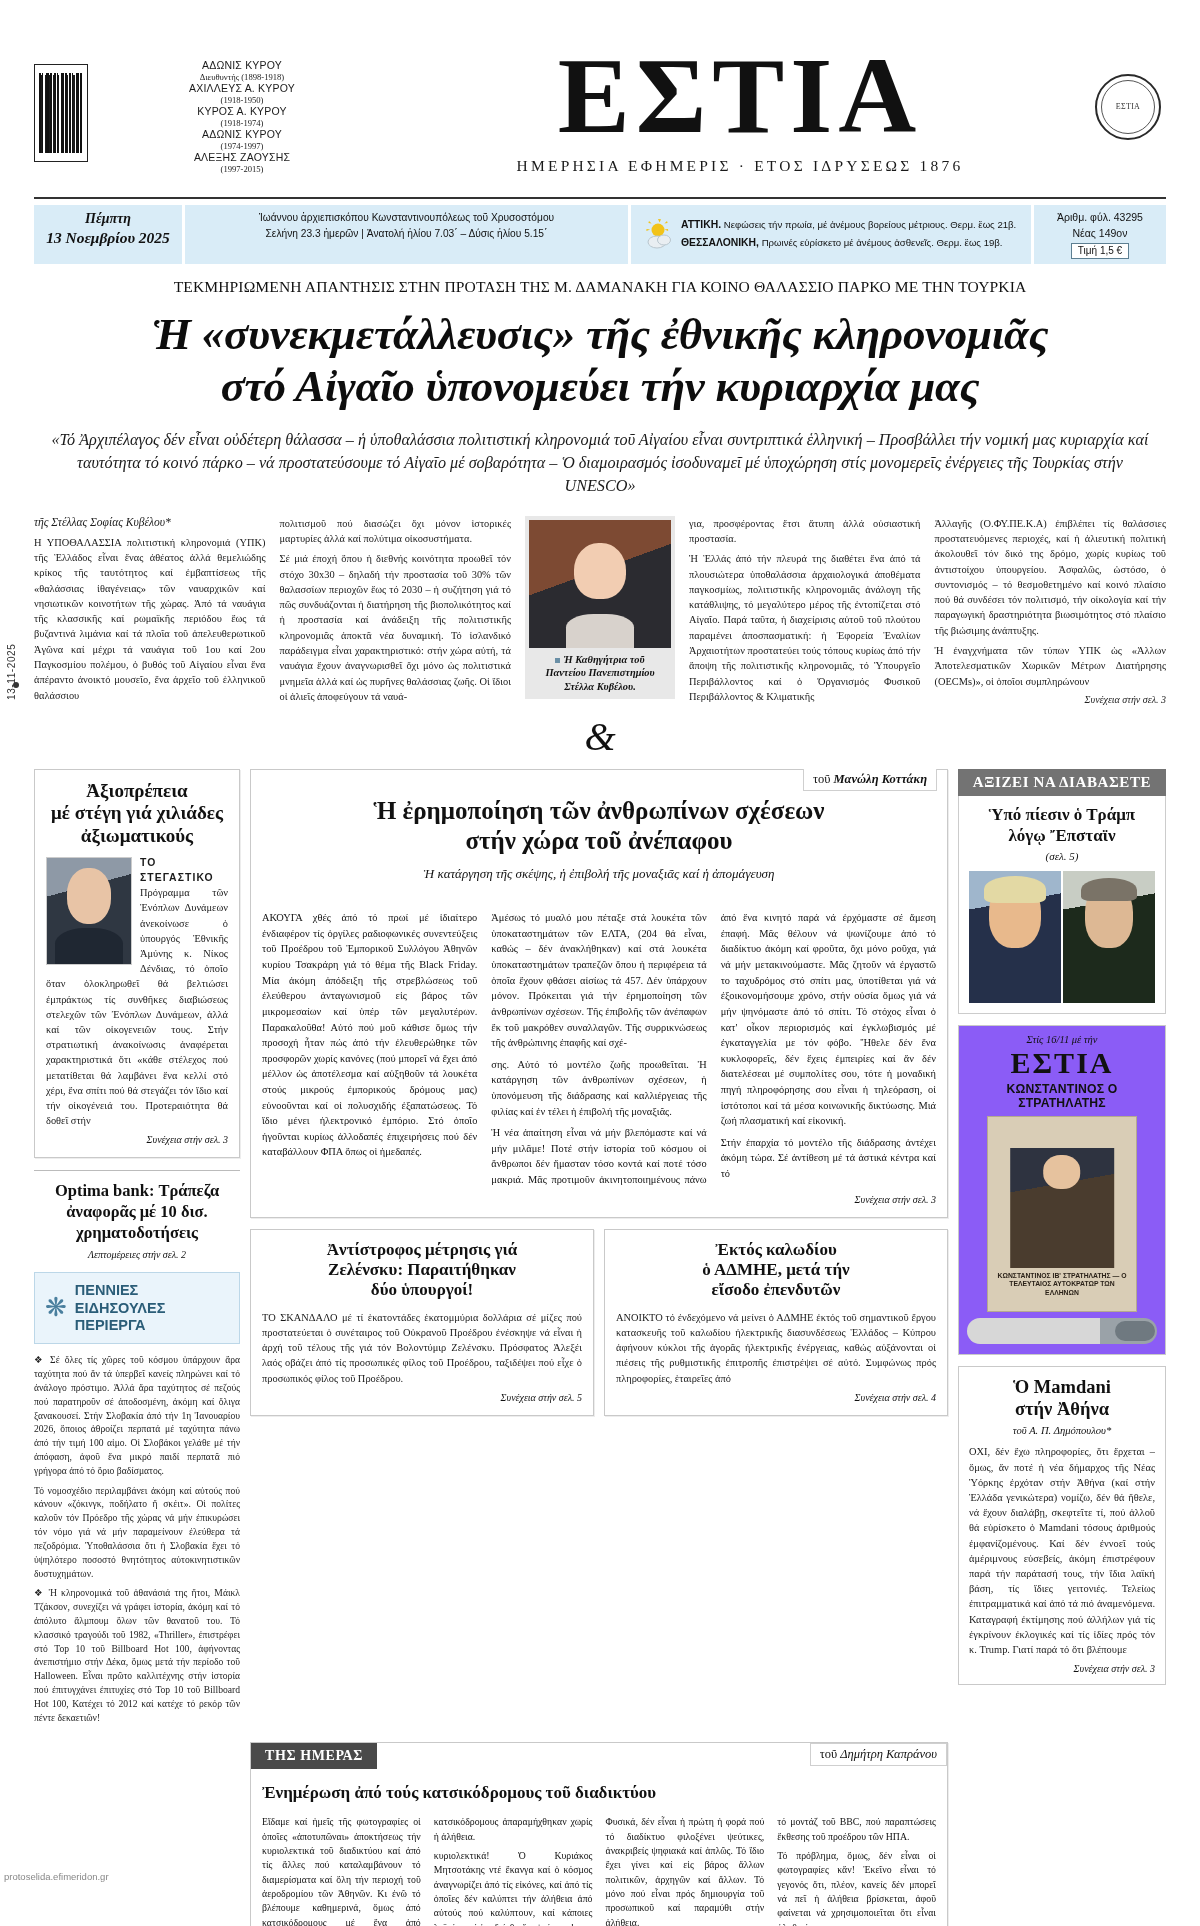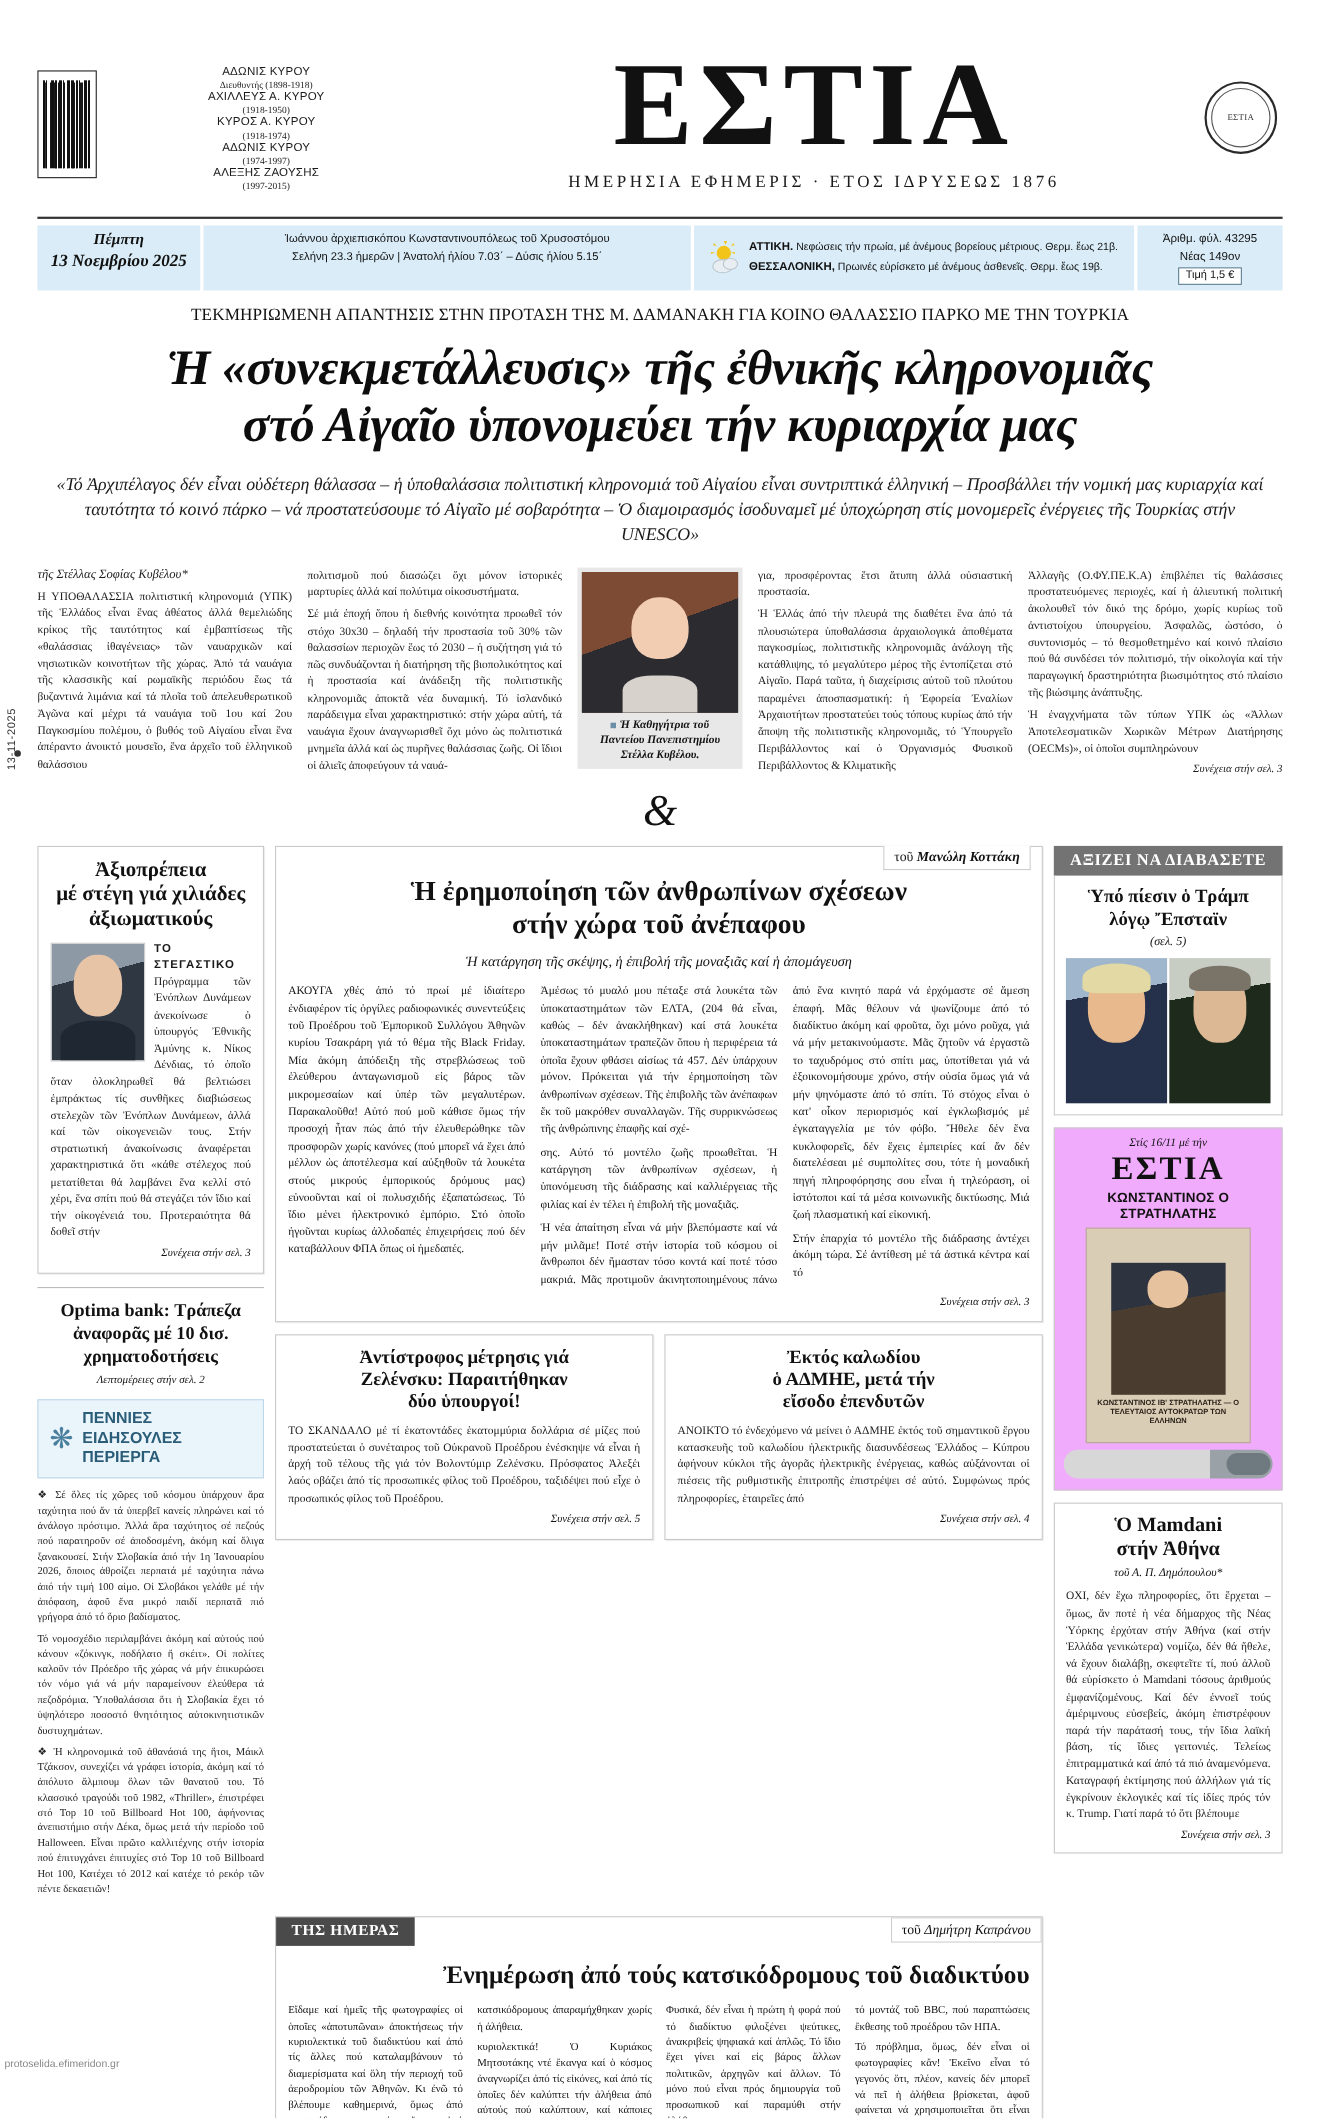--- a/index.html
+++ b/index.html
@@ -376,21 +376,21 @@
     text-align: center;
     font-family: "Liberation Serif", serif;
     font-weight: bold;
     font-size: 25px; line-height: 1.2;
     margin: 16px 0 10px 0;
   }
   .op-sub {
     text-align: center;
     font-family: "Liberation Serif", serif;
     font-style: italic;
-    font-size: 13px; margin-bottom: 12px;
+    font-size: 13px; margin-bottom: 28px;
   }
   .op-cols { column-count: 3; column-gap: 14px; }
   .op-cols p {
     font-family: "Liberation Serif", serif;
     font-size: 10.4px; line-height: 1.5;
     text-align: justify; margin-bottom: 6px;
   }
 
   .two-box-row { display: flex; gap: 10px; margin-top: 11px; }
   .two-box-row > div { flex: 1 1 0; }
@@ -424,21 +424,21 @@
   .trump-img:after{content:"";position:absolute;left:16%;top:4%;width:68%;height:20%;background:#e3d9a4;border-radius:50% 50% 20% 20%;}
   .eps-img { background: linear-gradient(170deg,#c8cdc4 0 26%, #1d2a1c 26% 100%); }
   .eps-img:before{content:"";position:absolute;left:24%;top:10%;width:52%;height:48%;background:#ddb894;border-radius:44%;}
   .eps-img:after{content:"";position:absolute;left:20%;top:5%;width:60%;height:18%;background:#7a7367;border-radius:50% 50% 18% 18%;}
 
   .book-ad {
     margin-top: 11px;
     border: 1px solid #c9c9c9;
     padding: 8px 8px 10px 8px;
     text-align: center;
-    background: #f0abfc;
+    background: #8b5cf6;
   }
   .book-ad .sm1 { font-family:"Liberation Serif",serif; font-size: 10.5px; font-style: italic; }
   .book-ad .estia-sm {
     font-family:"Liberation Serif",serif; font-weight:bold;
     font-size: 30px; letter-spacing: 2px; line-height:1; margin: 3px 0 1px 0;
   }
   .book-ad .ttl {
     font-family:"Liberation Sans",sans-serif; font-weight:bold;
     font-size: 12.2px; letter-spacing:.2px; margin: 4px 0 6px 0;
   }
@@ -496,23 +496,23 @@
     background:#4a4a4a; color:#fff;
     font-family:"Liberation Serif",serif; font-weight:bold;
     font-size:14px; letter-spacing:.6px; padding:5px 14px;
   }
   .kapr-tag {
     position:absolute; right:0; top:0;
     background:#fff; border:1px solid #cfcfcf;
     font-family:"Liberation Serif",serif; font-size:12.5px; padding:3px 9px;
   }
   .imeras-title {
-    text-align:right;
+    text-align:left;
     font-family:"Liberation Serif",serif; font-weight:bold;
-    font-size: 23px; margin: 14px 0 12px 0;
+    font-size: 17px; margin: 14px 0 12px 0;
   }
   .imeras-cols { column-count: 4; column-gap: 13px; }
   .imeras-cols p {
     font-family:"Liberation Serif",serif;
     font-size: 9.8px; line-height: 1.46; text-align: justify; margin-bottom: 5px;
   }
 
   .sidetag {
     position: absolute;
     left: 6px; top: 700px;

